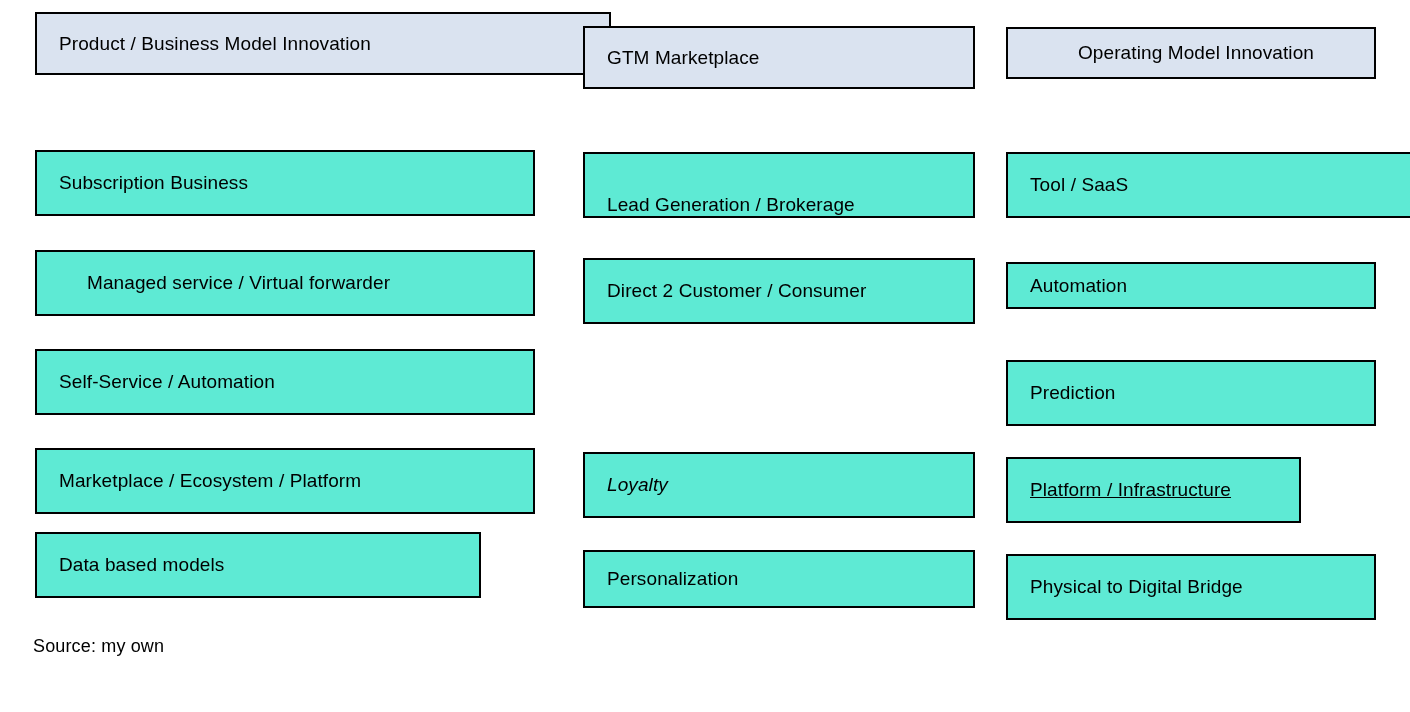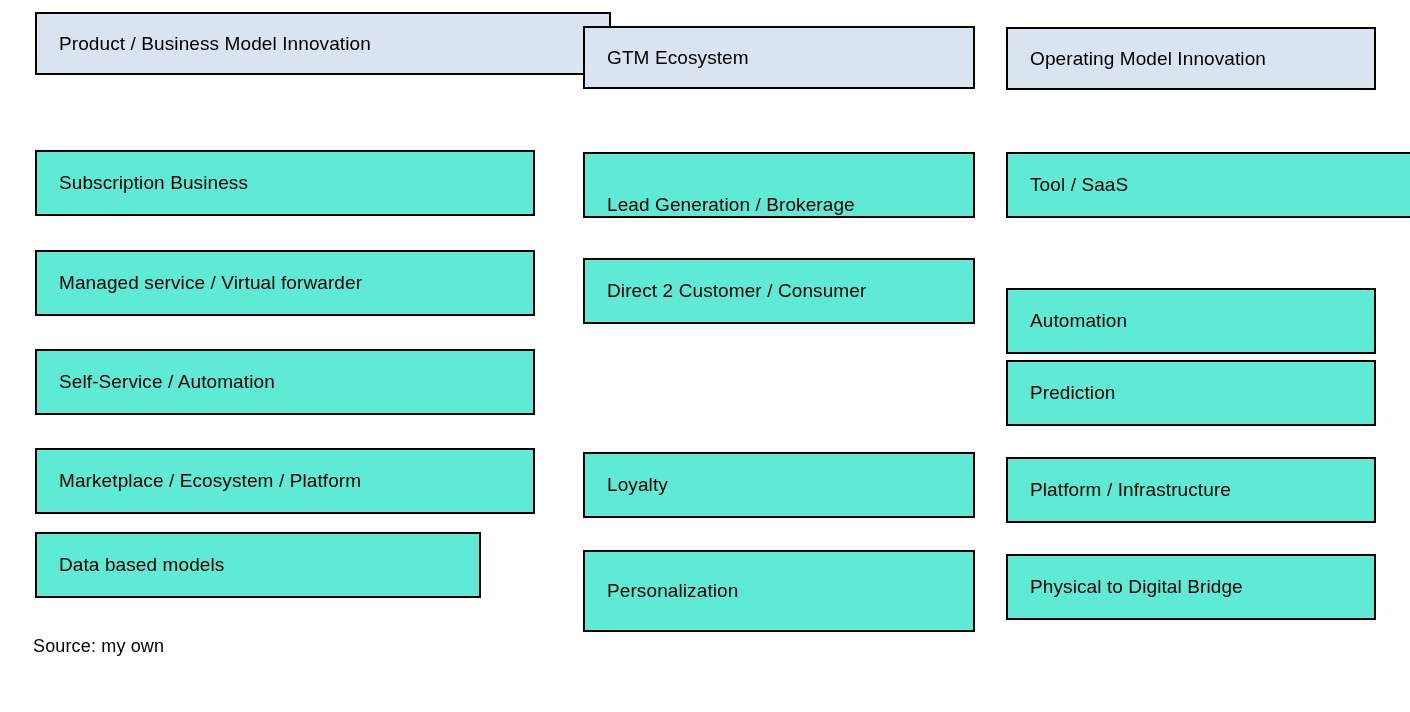--- a/index.html
+++ b/index.html
@@ -64,66 +64,66 @@
 </head>
 <body>
 
 <div class="canvas">
 
   <div class="box header" style="left:35px; top:12px; width:576px; height:63px;">
     <span class="box-label">Product / Business Model Innovation</span>
   </div>
 
   <div class="box header" style="left:583px; top:26px; width:392px; height:63px;">
-    <span class="box-label">GTM Ecosystem</span>
+    <span class="box-label">GTM Marketplace</span>
   </div>
 
-  <div class="box header" style="left:1006px; top:27px; width:370px; height:63px;">
+  <div class="box header" style="left:1006px; top:27px; width:370px; height:52px;justify-content:center;">
     <span class="box-label">Operating Model Innovation</span>
   </div>
 
   <div class="box" style="left:35px; top:150px; width:500px; height:66px;">
     <span class="box-label">Subscription Business</span>
   </div>
-  <div class="box" style="left:35px; top:250px; width:500px; height:66px;">
+  <div class="box" style="left:35px; top:250px; width:500px; height:66px;padding-left:28px;">
     <span class="box-label">Managed service / Virtual forwarder</span>
   </div>
   <div class="box" style="left:35px; top:349px; width:500px; height:66px;">
     <span class="box-label">Self-Service / Automation</span>
   </div>
   <div class="box" style="left:35px; top:448px; width:500px; height:66px;">
     <span class="box-label">Marketplace / Ecosystem / Platform</span>
   </div>
   <div class="box" style="left:35px; top:532px; width:446px; height:66px;">
     <span class="box-label">Data based models</span>
   </div>
 
   <div class="box" style="left:583px; top:152px; width:392px; height:66px;align-items:flex-end;">
     <span class="box-label">Lead Generation / Brokerage</span>
   </div>
   <div class="box" style="left:583px; top:258px; width:392px; height:66px;text-align:right;">
     <span class="box-label">Direct 2 Customer / Consumer</span>
   </div>
-  <div class="box" style="left:583px; top:452px; width:392px; height:66px;">
+  <div class="box" style="left:583px; top:452px; width:392px; height:66px;font-style:italic;">
     <span class="box-label">Loyalty</span>
   </div>
-  <div class="box" style="left:583px; top:550px; width:392px; height:82px;">
+  <div class="box" style="left:583px; top:550px; width:392px; height:58px;">
     <span class="box-label">Personalization</span>
   </div>
 
   <div class="box" style="left:1006px; top:152px; width:446px; height:66px;">
     <span class="box-label">Tool / SaaS</span>
   </div>
-  <div class="box" style="left:1006px; top:262px; width:370px; height:66px;margin-top:26px;">
+  <div class="box" style="left:1006px; top:262px; width:370px; height:47px;">
     <span class="box-label">Automation</span>
   </div>
   <div class="box" style="left:1006px; top:360px; width:370px; height:66px;">
     <span class="box-label">Prediction</span>
   </div>
-  <div class="box" style="left:1006px; top:457px; width:370px; height:66px;">
+  <div class="box" style="left:1006px; top:457px; width:295px; height:66px;text-decoration:underline;">
     <span class="box-label">Platform / Infrastructure</span>
   </div>
   <div class="box" style="left:1006px; top:554px; width:370px; height:66px;">
     <span class="box-label">Physical to Digital Bridge</span>
   </div>
 
   <div class="source-note">Source: my own</div>
 
 </div>
 

